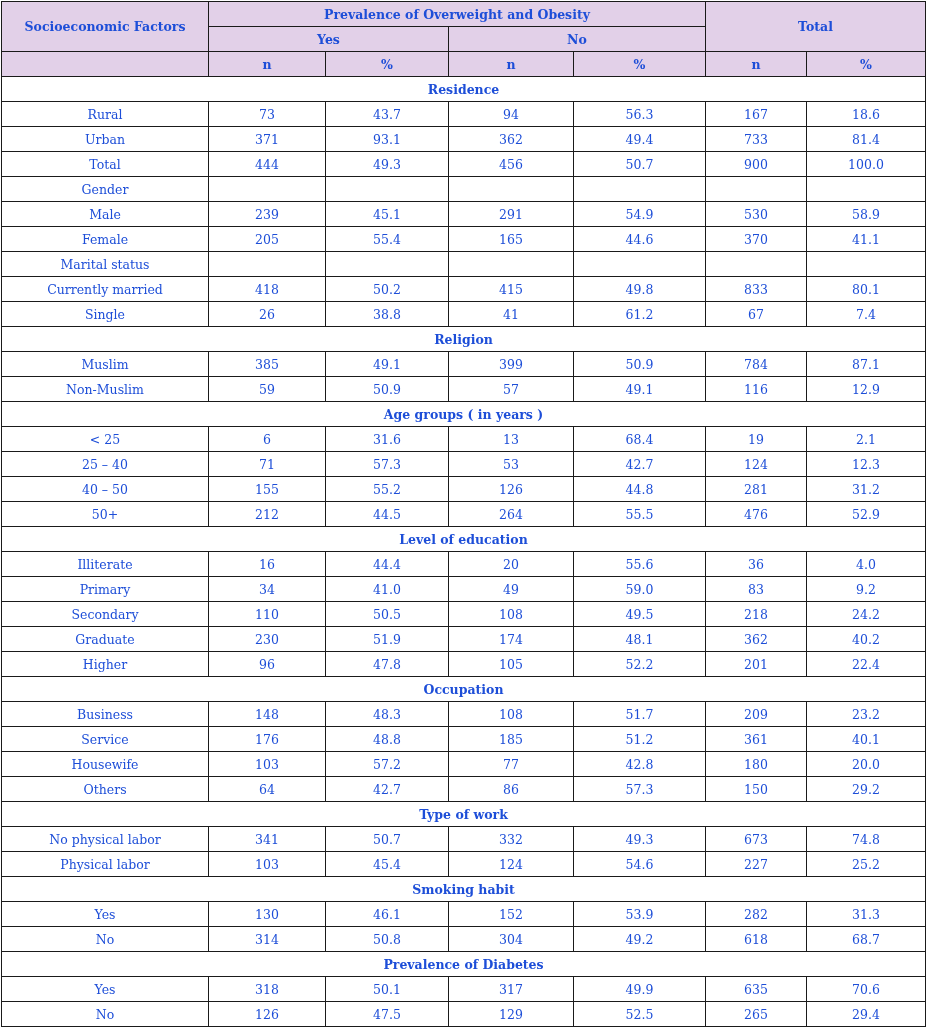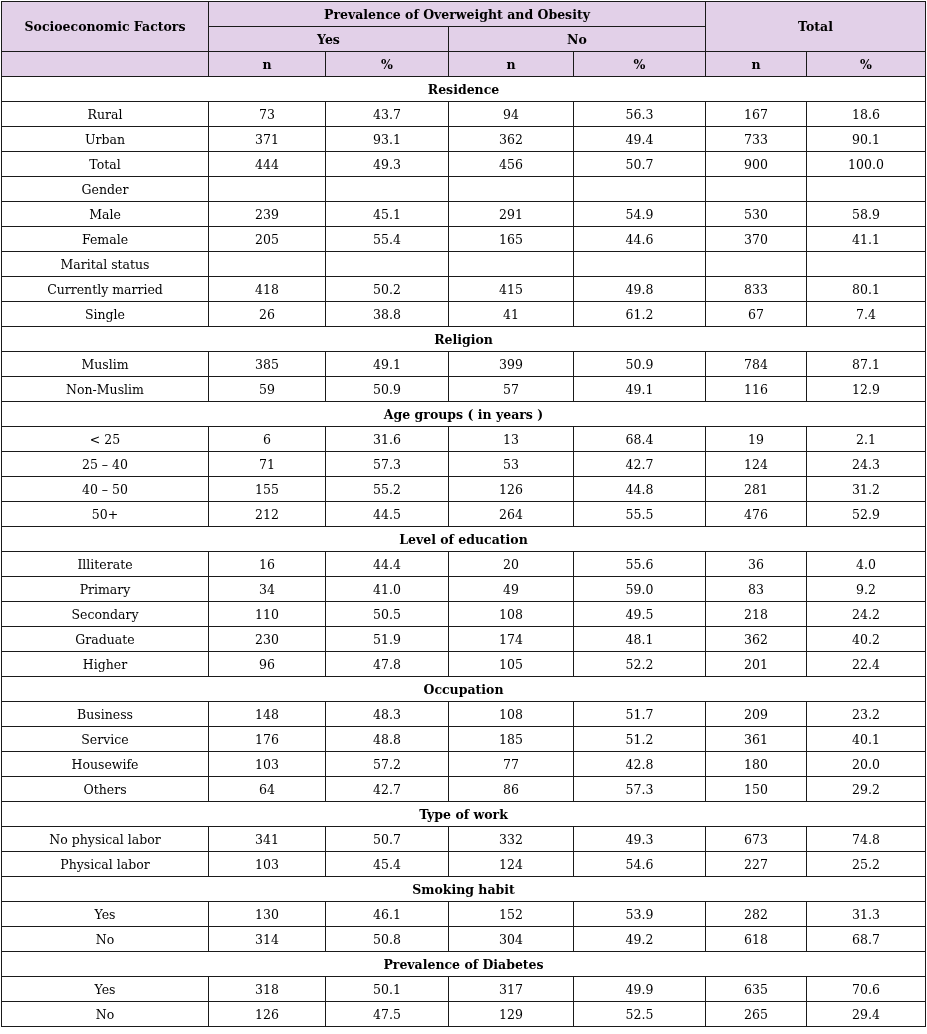--- a/index.html
+++ b/index.html
@@ -4,21 +4,21 @@
 <style>
   html, body { margin: 0; padding: 0; background: #ffffff; }
   body { width: 927px; height: 1034px; overflow: hidden; }
   table {
     border-collapse: collapse;
     table-layout: fixed;
     width: 925px;
     margin: 1px 0 0 1px;
     font-family: "DejaVu Serif", "Liberation Serif", serif;
     font-size: 12.5px;
-    color: #000000;
+    color: #1d4ed8;
   }
   col.c0 { width: 207px; }
   col.c1 { width: 117px; }
   col.c2 { width: 123px; }
   col.c3 { width: 125px; }
   col.c4 { width: 132px; }
   col.c5 { width: 101px; }
   col.c6 { width: 119px; }
   td, th {
     border: 1.4px solid #1a1a1a;
@@ -82,21 +82,21 @@
         <td>167</td>
         <td>18.6</td>
       </tr>
       <tr>
         <td>Urban</td>
         <td>371</td>
         <td>93.1</td>
         <td>362</td>
         <td>49.4</td>
         <td>733</td>
-        <td>90.1</td>
+        <td>81.4</td>
       </tr>
       <tr>
         <td>Total</td>
         <td>444</td>
         <td>49.3</td>
         <td>456</td>
         <td>50.7</td>
         <td>900</td>
         <td>100.0</td>
       </tr>
@@ -187,21 +187,21 @@
         <td>19</td>
         <td>2.1</td>
       </tr>
       <tr>
         <td>25 – 40</td>
         <td>71</td>
         <td>57.3</td>
         <td>53</td>
         <td>42.7</td>
         <td>124</td>
-        <td>24.3</td>
+        <td>12.3</td>
       </tr>
       <tr>
         <td>40 – 50</td>
         <td>155</td>
         <td>55.2</td>
         <td>126</td>
         <td>44.8</td>
         <td>281</td>
         <td>31.2</td>
       </tr>

